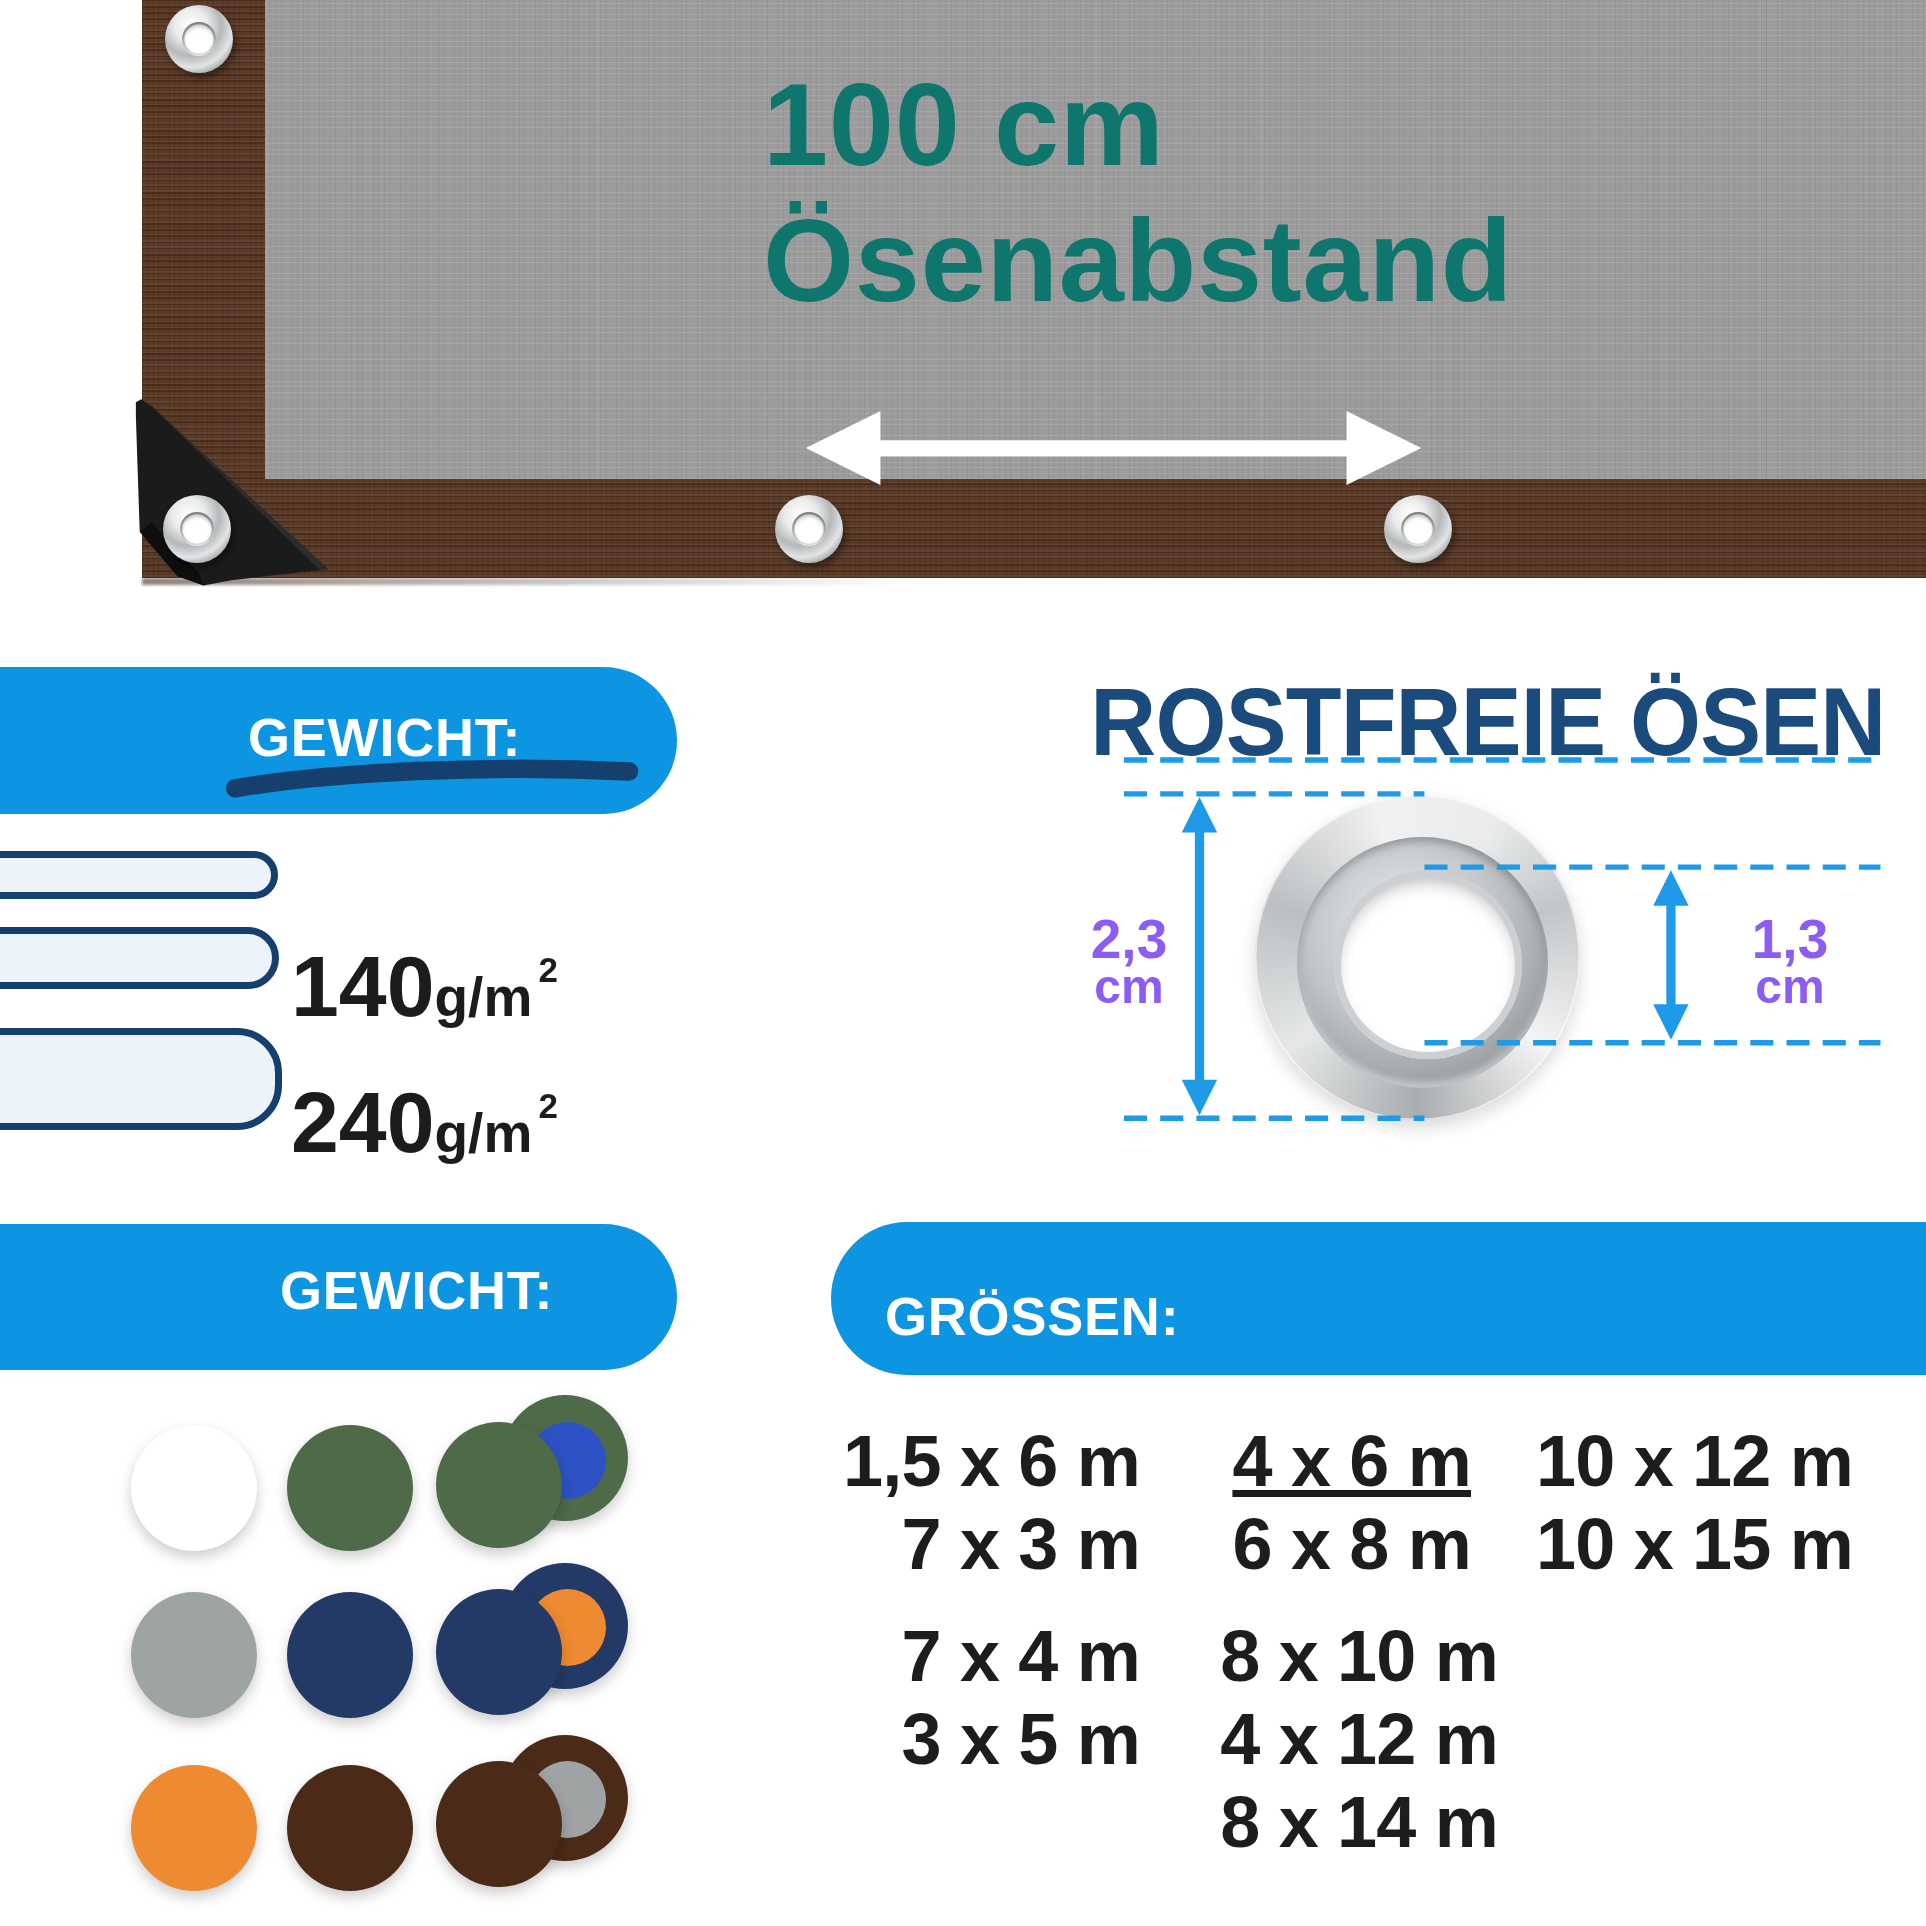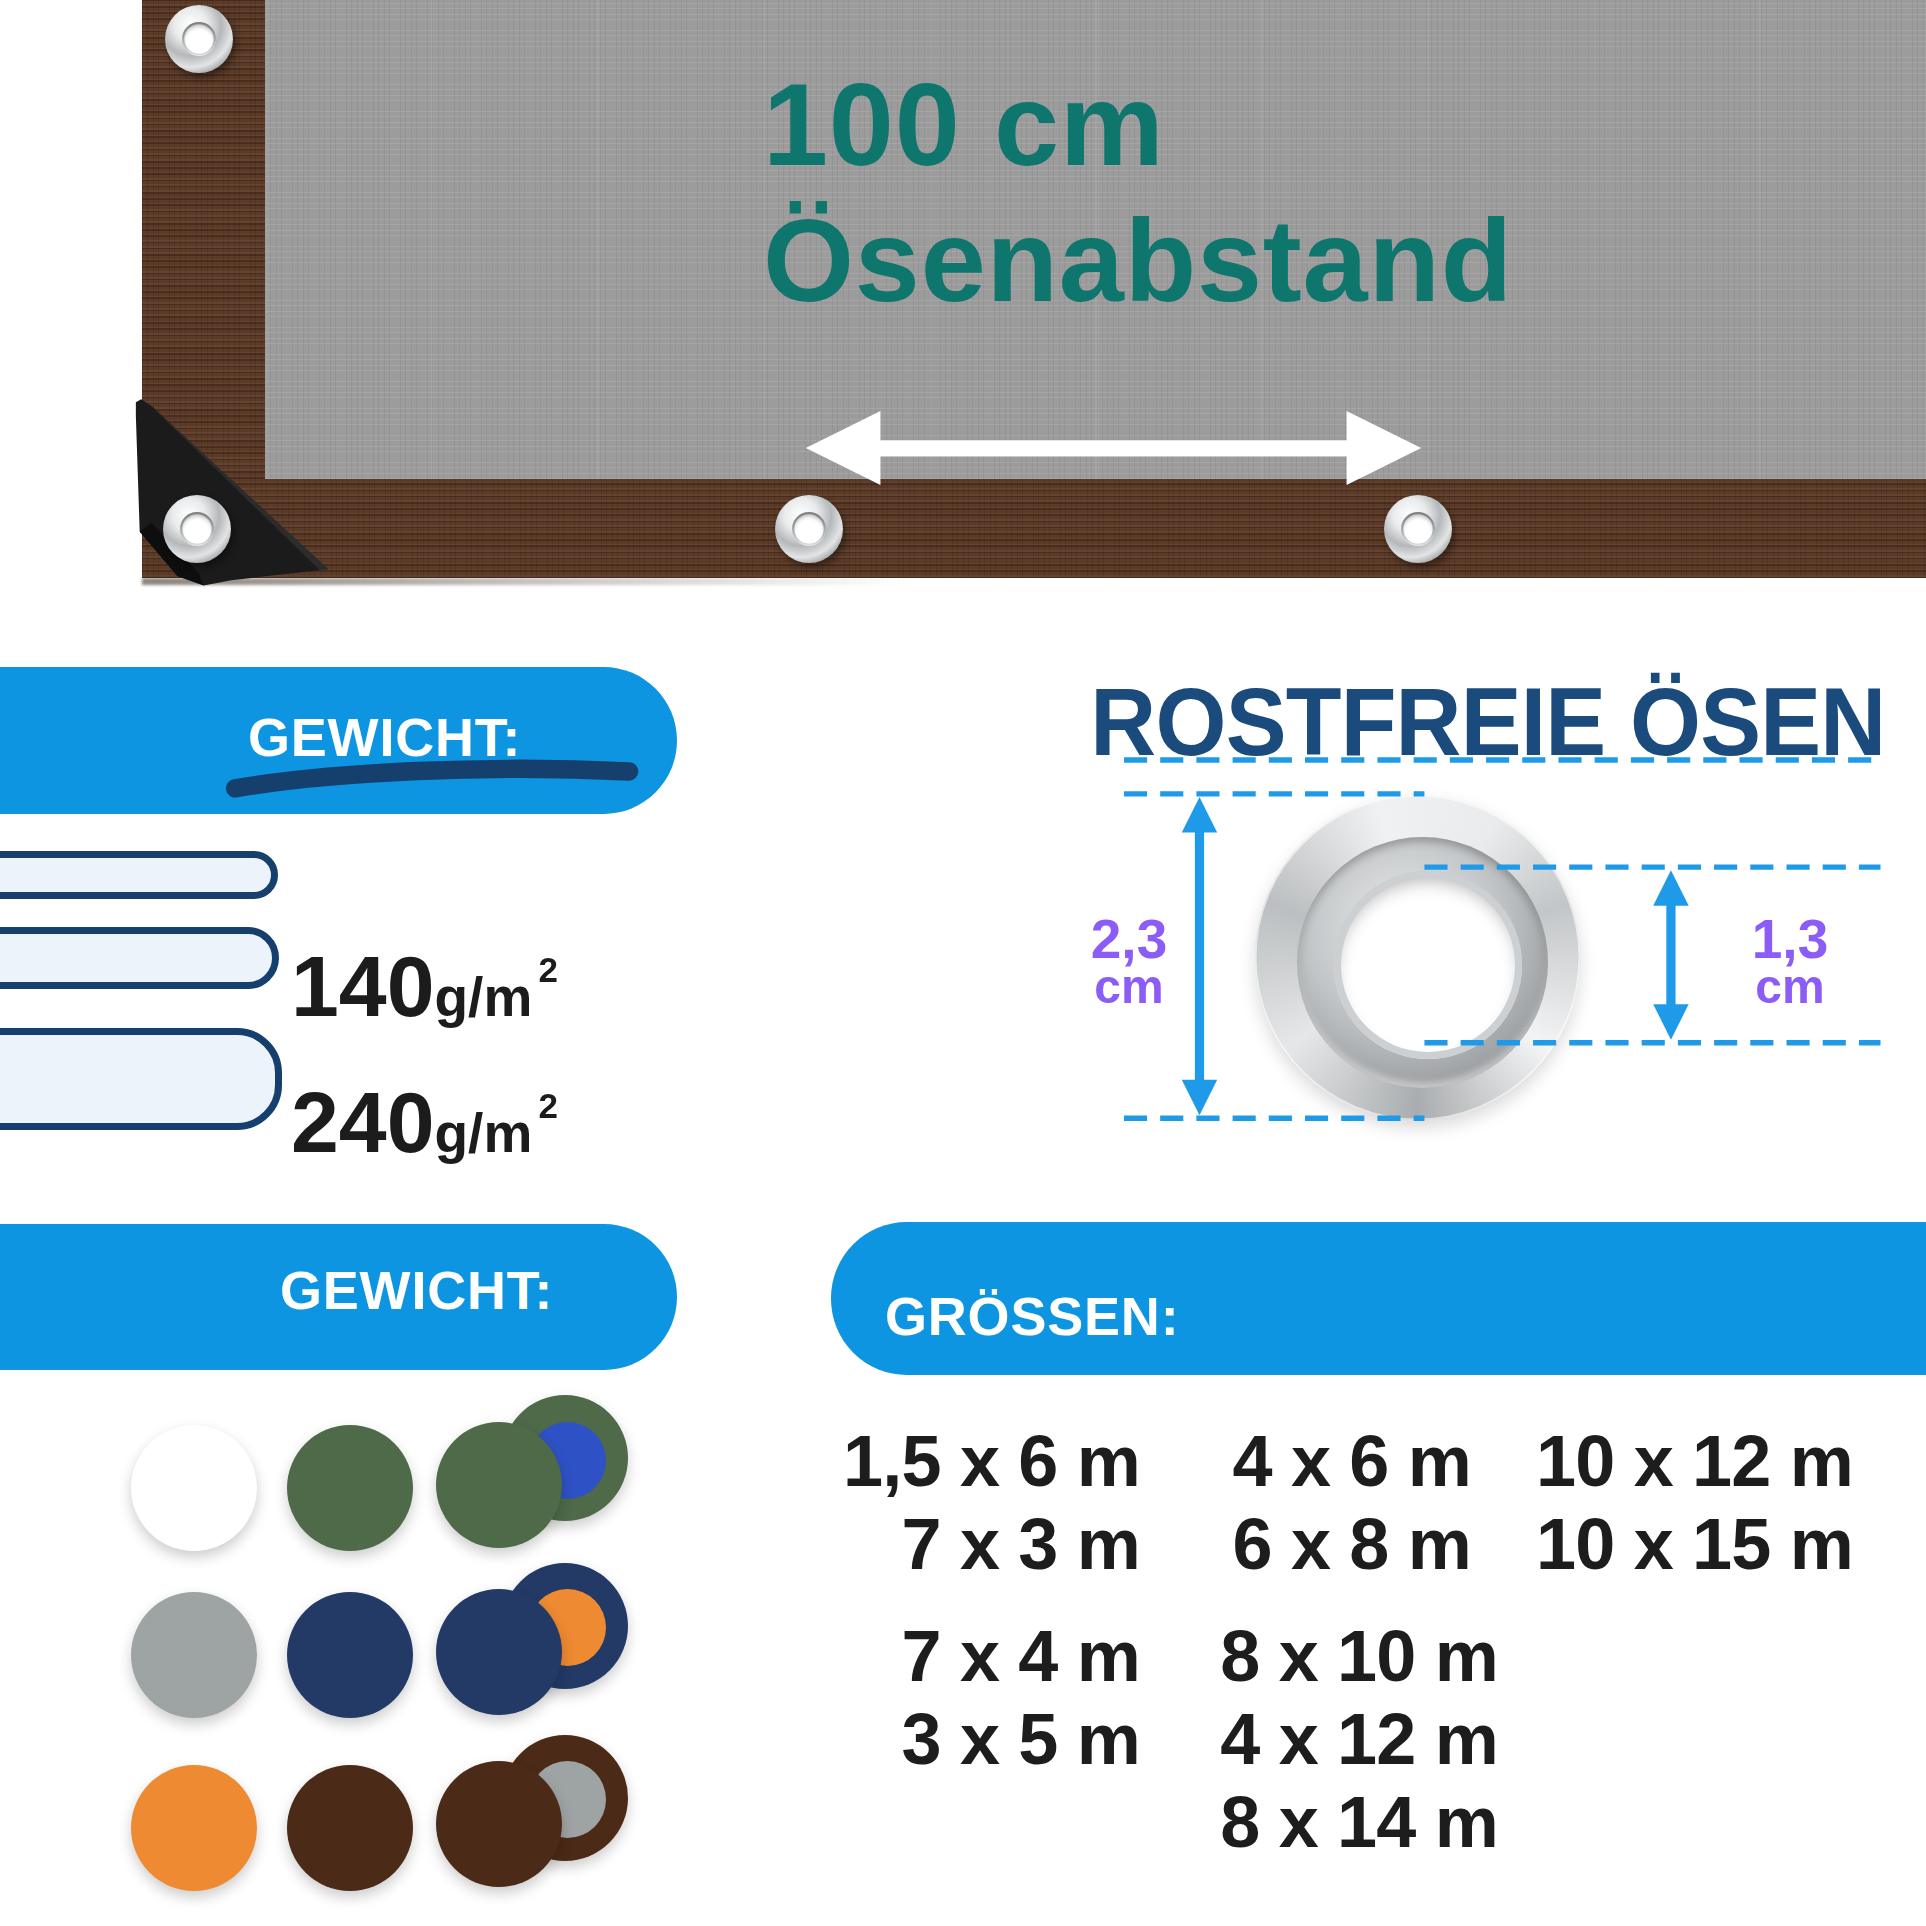--- a/index.html
+++ b/index.html
@@ -171,21 +171,21 @@
       <div class="swatch shadow" style="left: 436px; top: 1761px; width: 126px; height: 126px; background: rgb(75, 42, 23);"></div>
     </div>
 
   <div class="pill" style="left:831px;top:1222px;width:1117px;height:153px;border-radius:76px 0 0 76px;"></div>
   <span class="pill-title" style="left:885px;top:1265px;margin-top:24px;">GRÖSSEN:</span>
   <div id="sizes" class="abs" style="left:0;top:0;">
       <div class="size-item" style="left: 786px; top: 1425px; width: 354px;">1,5 x 6 m</div>
       <div class="size-item" style="left: 786px; top: 1508px; width: 354px;">7 x 3 m</div>
       <div class="size-item" style="left: 786px; top: 1620px; width: 354px;">7 x 4 m</div>
       <div class="size-item" style="left: 786px; top: 1703px; width: 354px;">3 x 5 m</div>
-      <div class="size-item" style="left: 1117px; top: 1425px; width: 354px;">4 x 6 m</div>
+      <div class="size-item" style="left: 1117px; top: 1425px; width: 354px; text-decoration: underline;">4 x 6 m</div>
       <div class="size-item" style="left: 1117px; top: 1508px; width: 354px;">6 x 8 m</div>
       <div class="size-item" style="left: 1144px; top: 1620px; width: 354px;">8 x 10 m</div>
       <div class="size-item" style="left: 1144px; top: 1703px; width: 354px;">4 x 12 m</div>
       <div class="size-item" style="left: 1144px; top: 1786px; width: 354px;">8 x 14 m</div>
       <div class="size-item" style="left: 1499px; top: 1425px; width: 354px;">10 x 12 m</div>
       <div class="size-item" style="left: 1499px; top: 1508px; width: 354px;">10 x 15 m</div>
     </div>
 
 </div>
 

